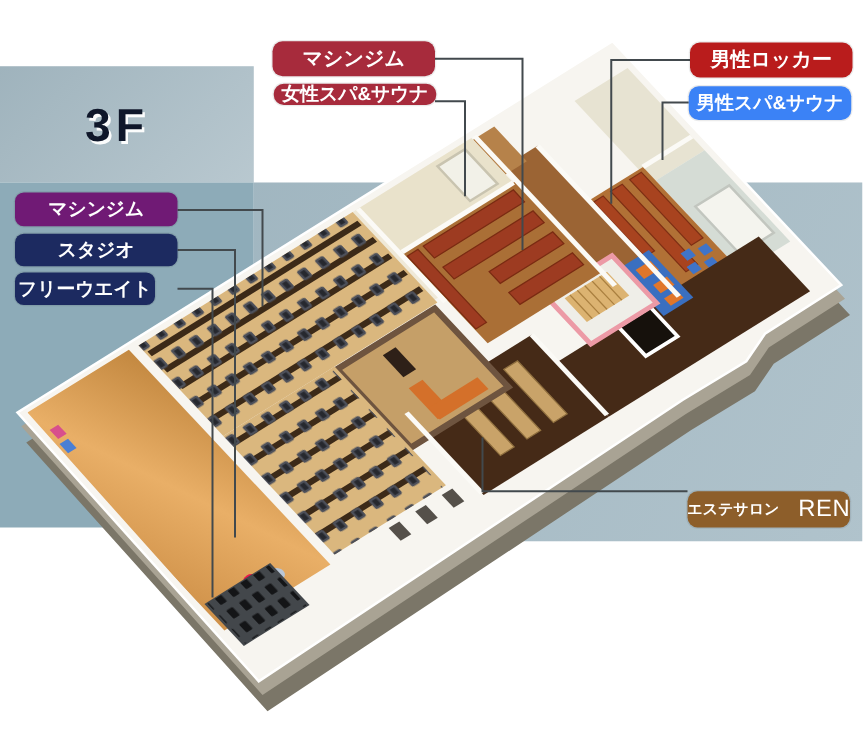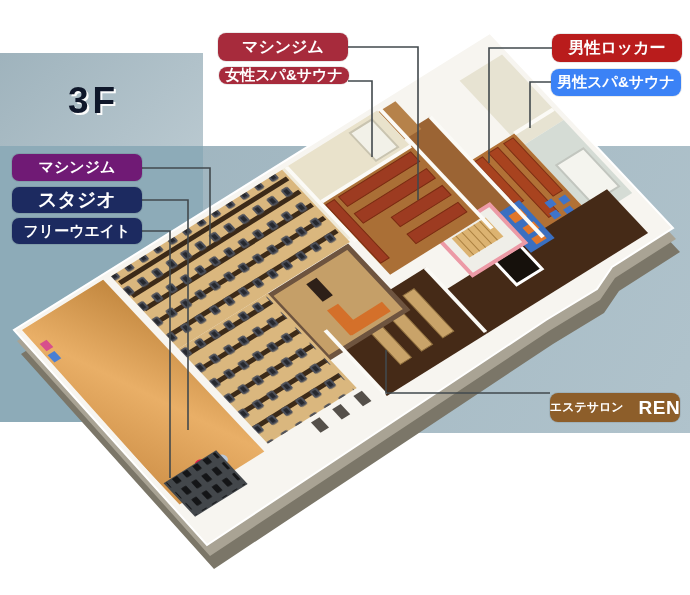--- a/index.html
+++ b/index.html
@@ -26,24 +26,24 @@
 
   
   .callout{position:absolute;display:flex;align-items:center;justify-content:center;
       color:#ffffff;font-weight:bold;border-radius:8px;box-sizing:border-box;
       box-shadow:0 0 0 1px rgba(0,0,0,0.08);white-space:nowrap;}
   #cl-women-locker{left:218px;top:33px;width:130px;height:28px;font-size:16px;}
   #cl-women-spa  {left:219px;top:67px;width:130px;height:17px;font-size:15px;}
   #cl-men-locker {left:552px;top:34px;width:130px;height:28px;font-size:16px;}
   #cl-men-spa    {left:551px;top:69px;width:130px;height:27px;font-size:15px;}
   #cl-machine-gym{left:12px;top:154px;width:130px;height:27px;font-size:15px;border-radius:7px;}
-  #cl-studio     {left:12px;top:187px;width:130px;height:26px;font-size:19px;border-radius:7px;}
-  #cl-free-weight{left:12px;top:218px;width:130px;height:26px;font-size:15px;border-radius:7px;}
+  #cl-studio     {left:12px;top:187px;width:130px;height:26px;font-size:15px;border-radius:7px;}
+  #cl-free-weight{left:12px;top:218px;width:112px;height:26px;font-size:15px;border-radius:7px;}
   #cl-esthe      {left:550px;top:393px;width:130px;height:29px;font-size:12px;border-radius:8px;}
-  #cl-esthe .ren {font-size:19px;margin-left:15px;letter-spacing:0.5px;font-weight:bold;}
+  #cl-esthe .ren {font-size:19px;margin-left:15px;letter-spacing:0.5px;font-weight:normal;}
 </style>
 </head>
 <body>
 
 <div id="stage">
 
   <div class="panel" id="panel-top-left" style="background-color: rgb(169, 188, 197);"></div>
   <div class="panel" id="panel-left" style="background-color: rgb(141, 171, 184);"></div>
   <div class="panel" id="panel-main" style="background-color: rgb(167, 188, 198);"></div>
 

